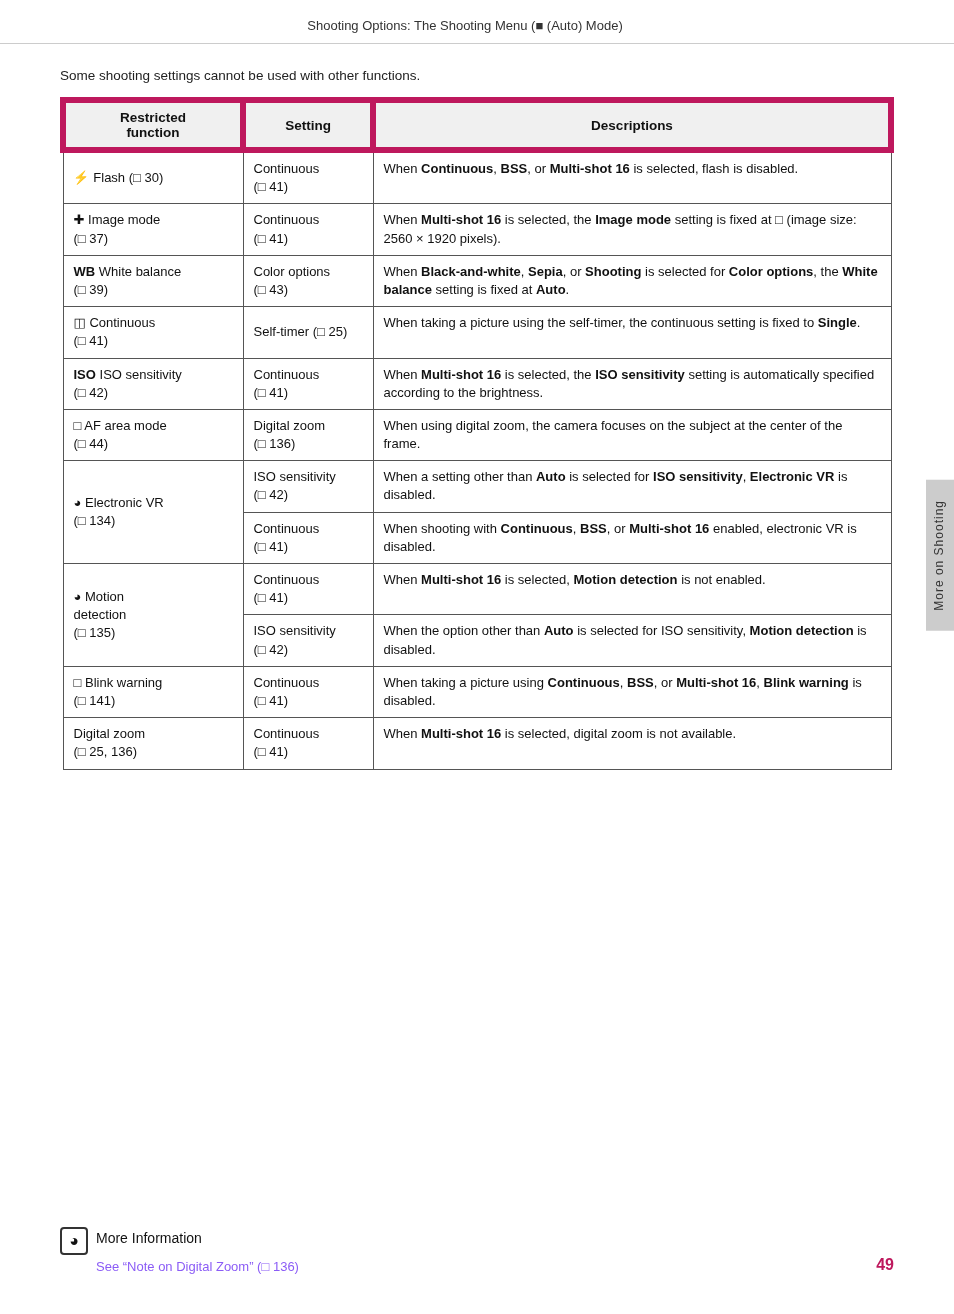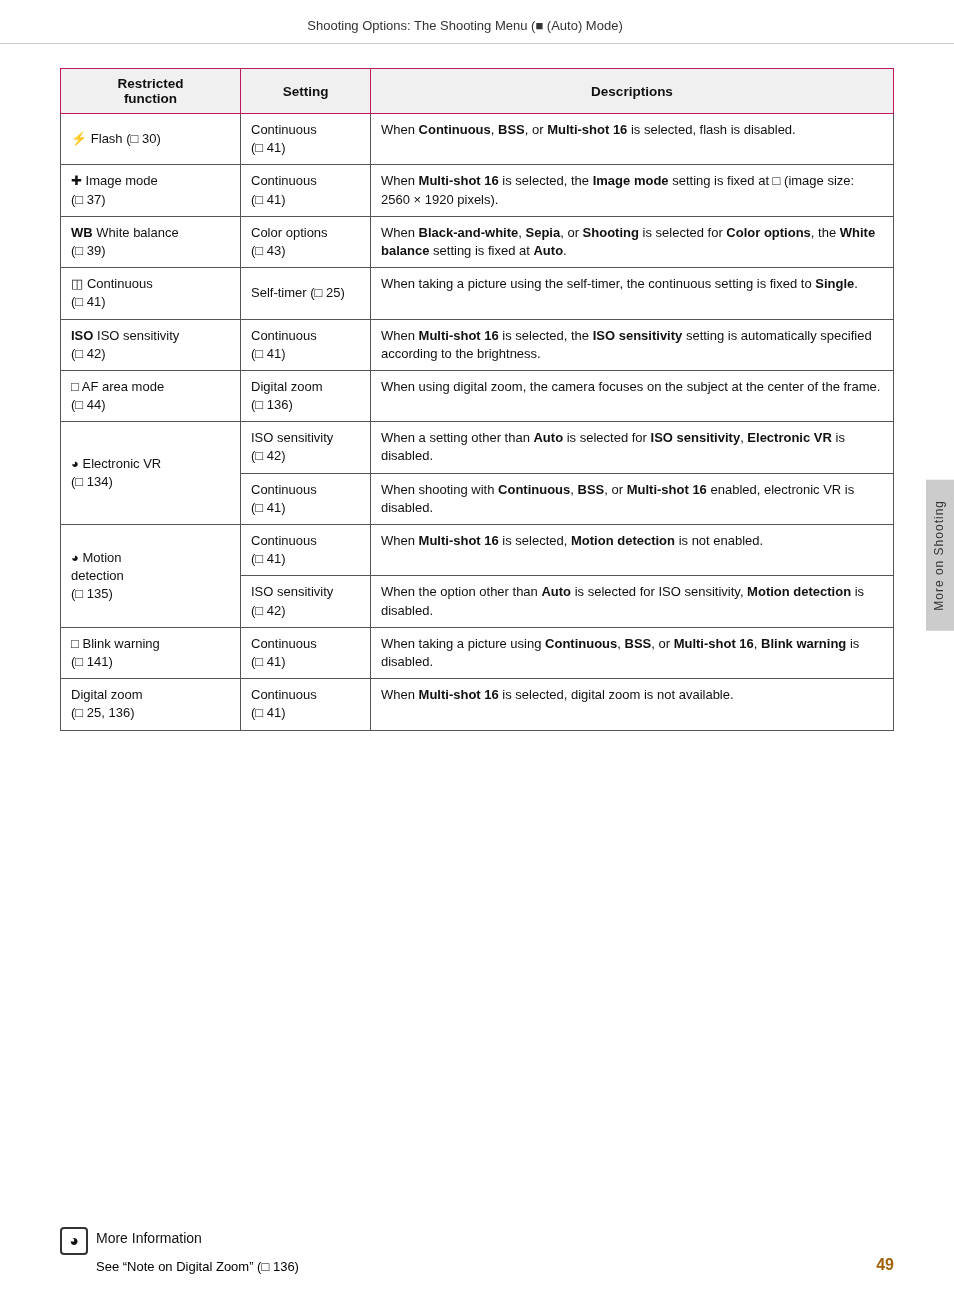--- a/index.html
+++ b/index.html
@@ -32,21 +32,21 @@
       font-size: 13.5px;
       margin-bottom: 14px;
       color: #222;
     }
     table {
       width: 100%;
       border-collapse: collapse;
       border: 1.5px solid #555;
     }
     th {
-      border: 1px solid #be185d;
+      border: 6px solid #be185d;
       padding: 7px 24px;
       background: #f0f0f0;
       font-weight: bold;
       font-size: 13.5px;
       text-align: center;
       vertical-align: middle;
     }
     th.col-restricted {
       width: 180px;
     }
@@ -118,41 +118,42 @@
       font-weight: bold;
       flex-shrink: 0;
     }
     .more-info-title {
       font-weight: normal;
       font-size: 14px;
       padding-top: 3px;
     }
     .more-info-text {
       font-size: 13px;
-      color: #000000;
+      color: #8b5cf6;
       margin-left: 36px;
     }
     .page-number {
       position: absolute;
       bottom: 40px;
       right: 60px;
       font-size: 16px;
       font-weight: bold;
-      color: #a16207;
+      color: #be185d;
     }
   </style>
 </head>
 <body>
 
 <div class="page-header">
   <span>Shooting Options: The Shooting Menu (■ (Auto) Mode)</span>
 </div>
 
 <div class="main-content">
 
+  <div class="subtitle">Some shooting settings cannot be used with other functions.</div>
 
   <table>
     <thead>
       <tr>
         <th class="col-restricted">Restricted<br>function</th>
         <th class="col-setting">Setting</th>
         <th class="col-desc">Descriptions</th>
       </tr>
     </thead>
     <tbody>

